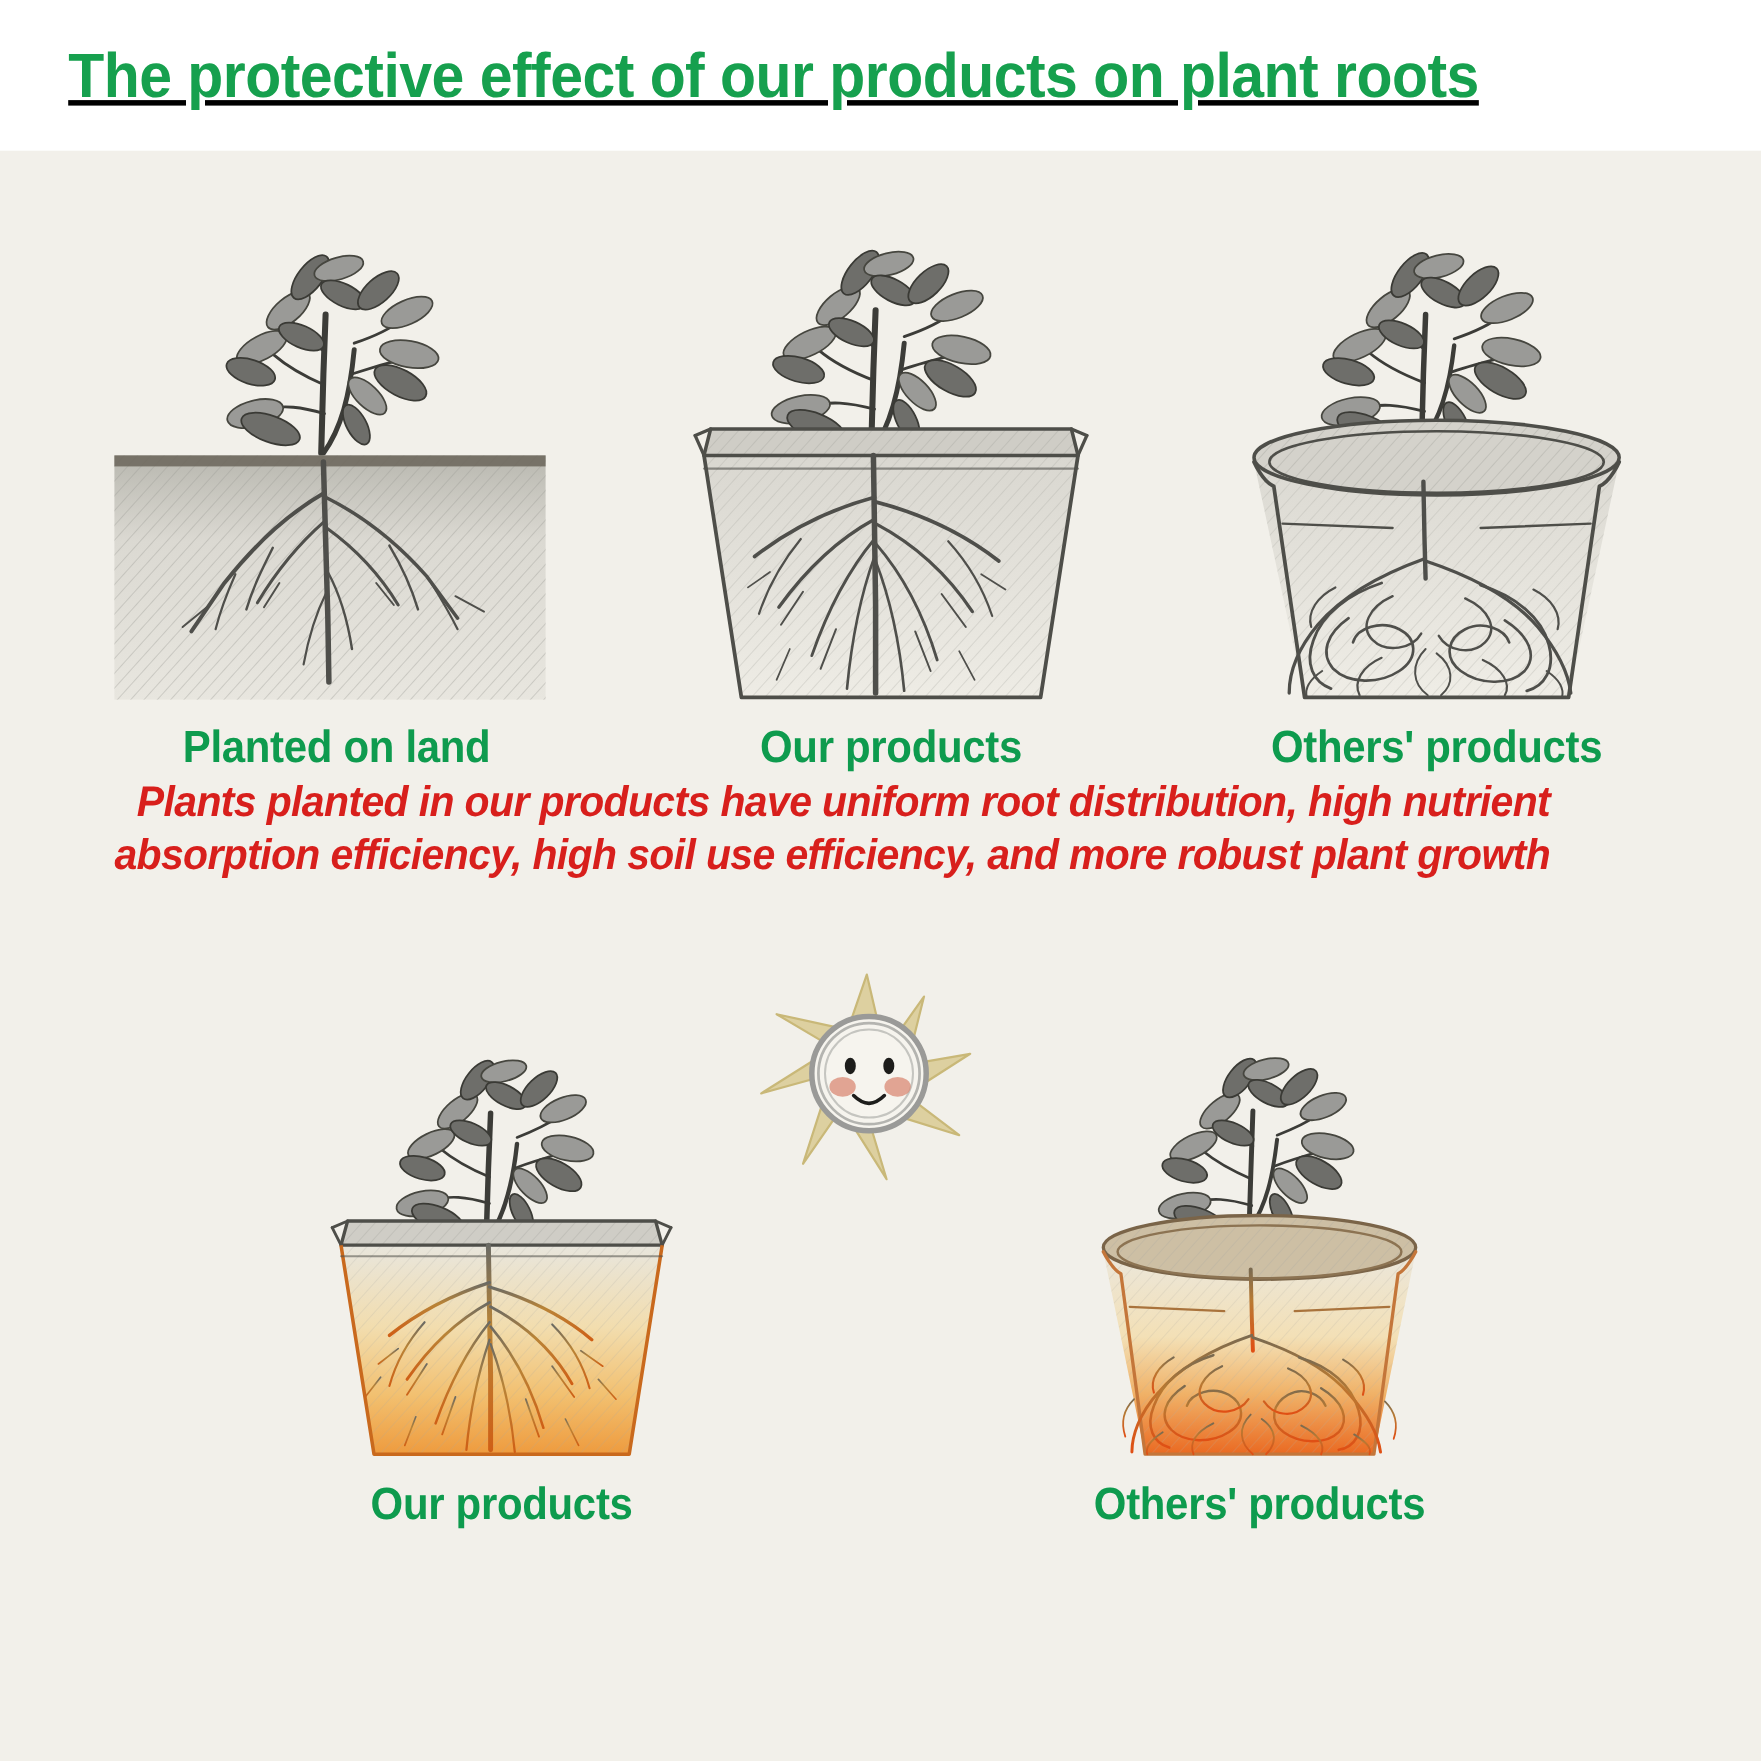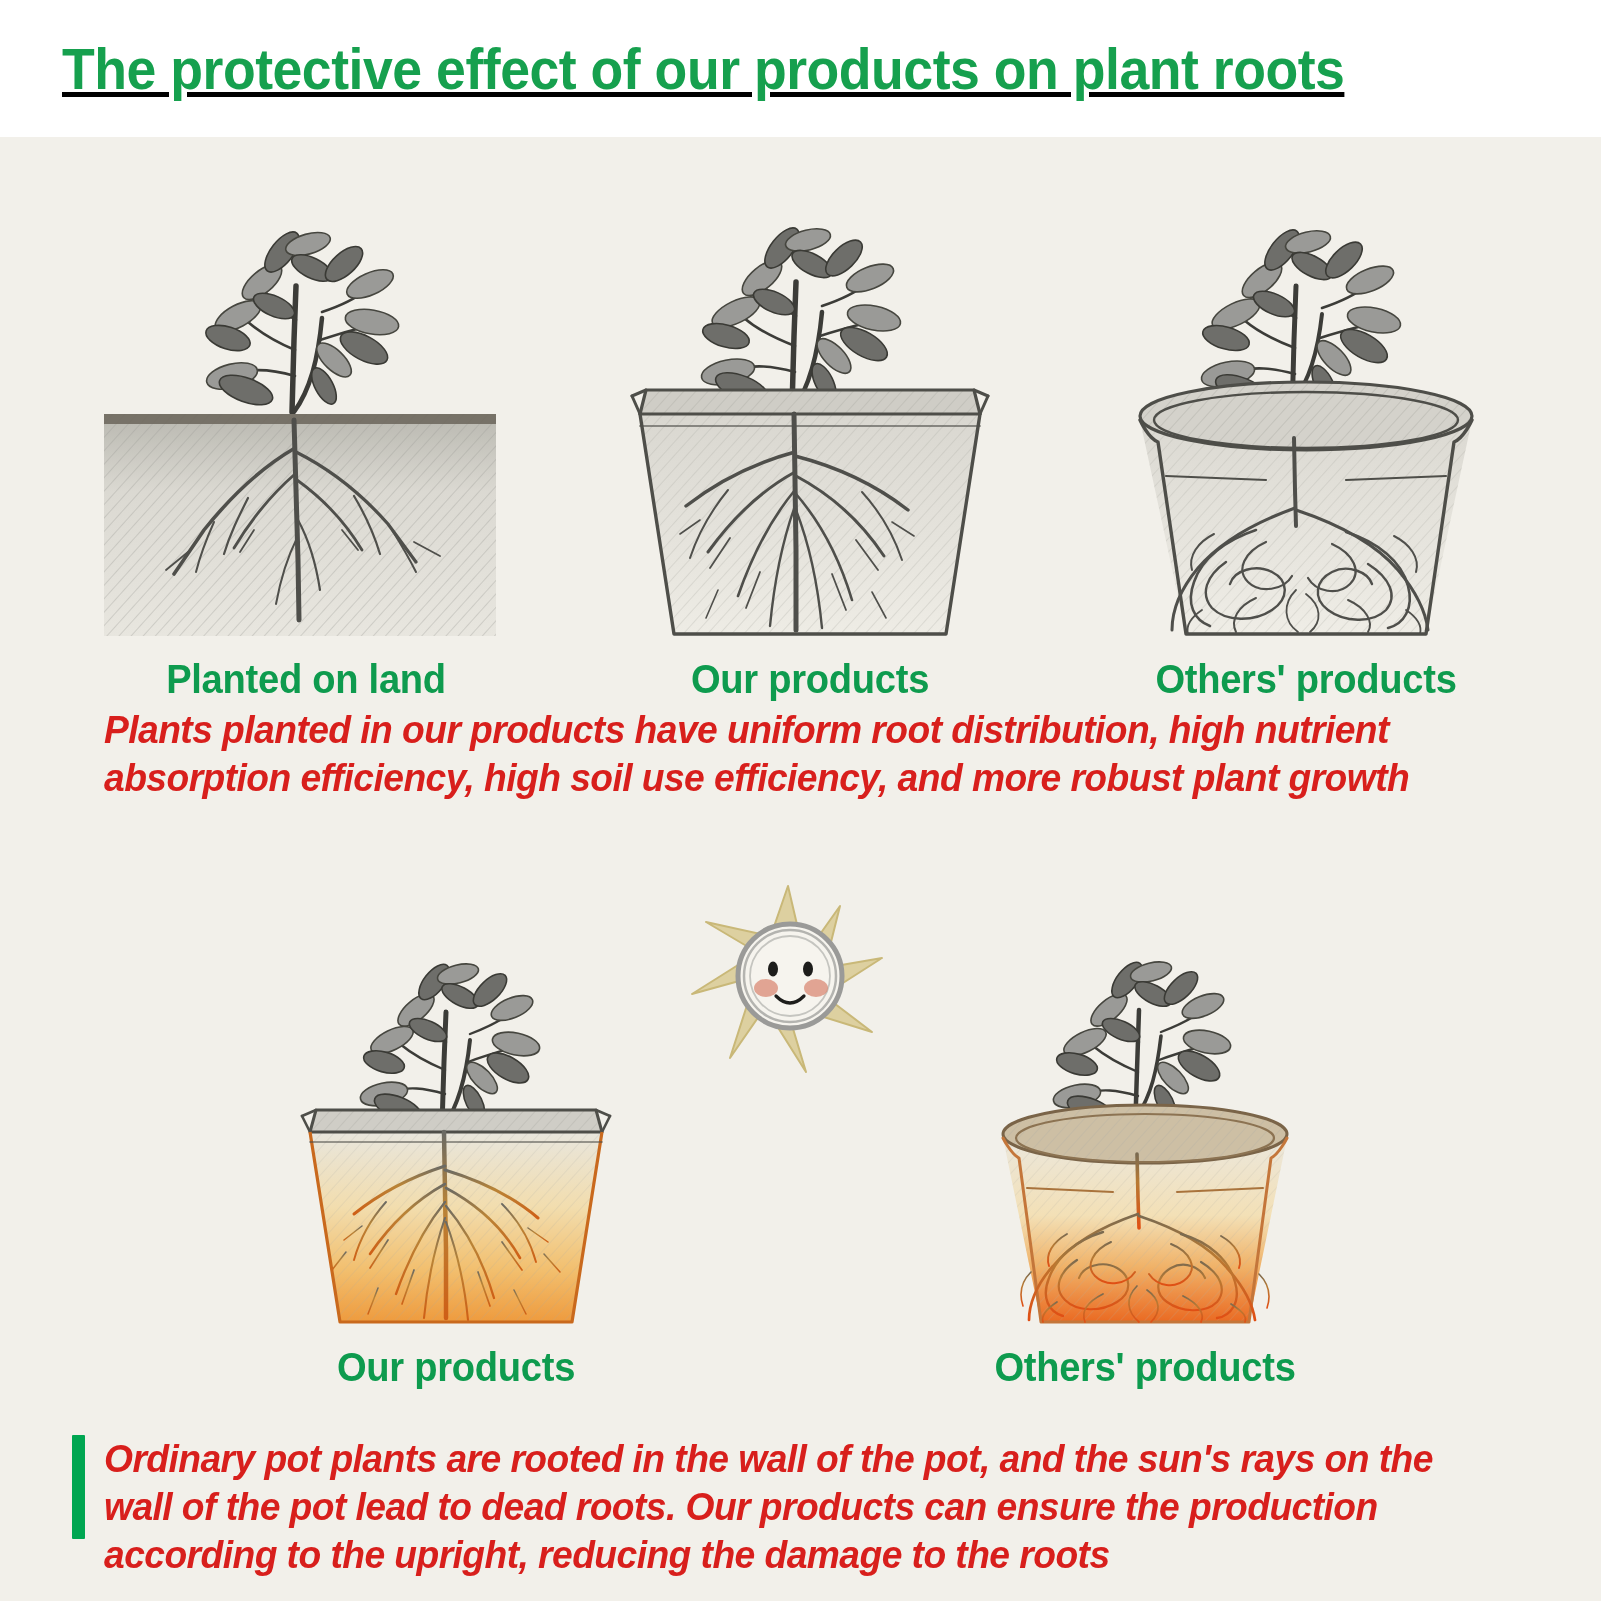--- a/index.html
+++ b/index.html
@@ -36,21 +36,21 @@
     font-family:"Liberation Sans", sans-serif;
     font-weight:bold;
     font-size:41px;
     color:#0e9b4e;
     letter-spacing:-0.3px;
     transform:scaleX(0.93);
     white-space:nowrap;
   }
 
   
-  .note{position:absolute;display:flex;align-items:flex-start;}
+  .note{position:absolute;display:flex;align-items:flex-start;text-align:right;}
   .note-bar{
     width:13px;background:#00a651;flex:0 0 13px;border-radius:1px;
   }
   .note-text{
     margin-left:19px;
     font-family:"Liberation Sans", sans-serif;
     font-style:italic;font-weight:bold;
     font-size:39px;line-height:48px;
     color:#d81f1c;
     letter-spacing:-0.6px;
@@ -477,20 +477,14 @@
             <path stroke-width="1.7" d="M256 374 C268 382 272 386 270 392"></path>
             <path stroke-width="1.6" d="M56 342 C46 352 44 364 48 376"></path>
             <path stroke-width="1.6" d="M284 344 C294 354 296 366 292 378"></path>
           </g>
         </g>
       </svg>
     </div>
     <div class="label" style="margin-top:14px;">Others' products</div>
   </div>
 
-  <div class="note" style="left:72px;top:1435px;width:1500px;height:150px;">
-    <div class="note-bar" style="height:104px;"></div>
-    <div class="note-text">Ordinary pot plants are rooted in the wall of the pot, and the sun's rays on the
-wall of the pot lead to dead roots. Our products can ensure the production
-according to the upright, reducing the damage to the roots</div>
-  </div>
 
 </div>
 
 </body></html>

